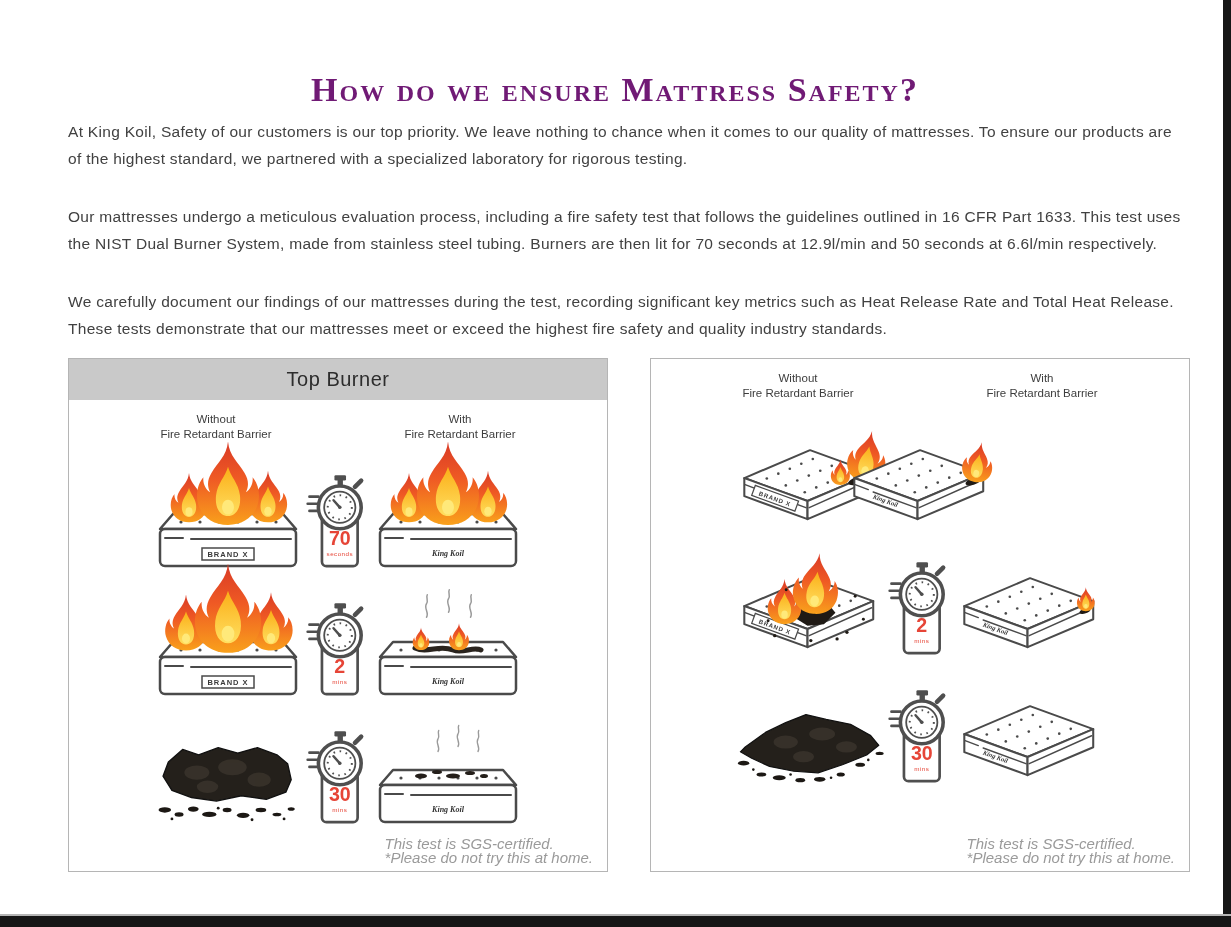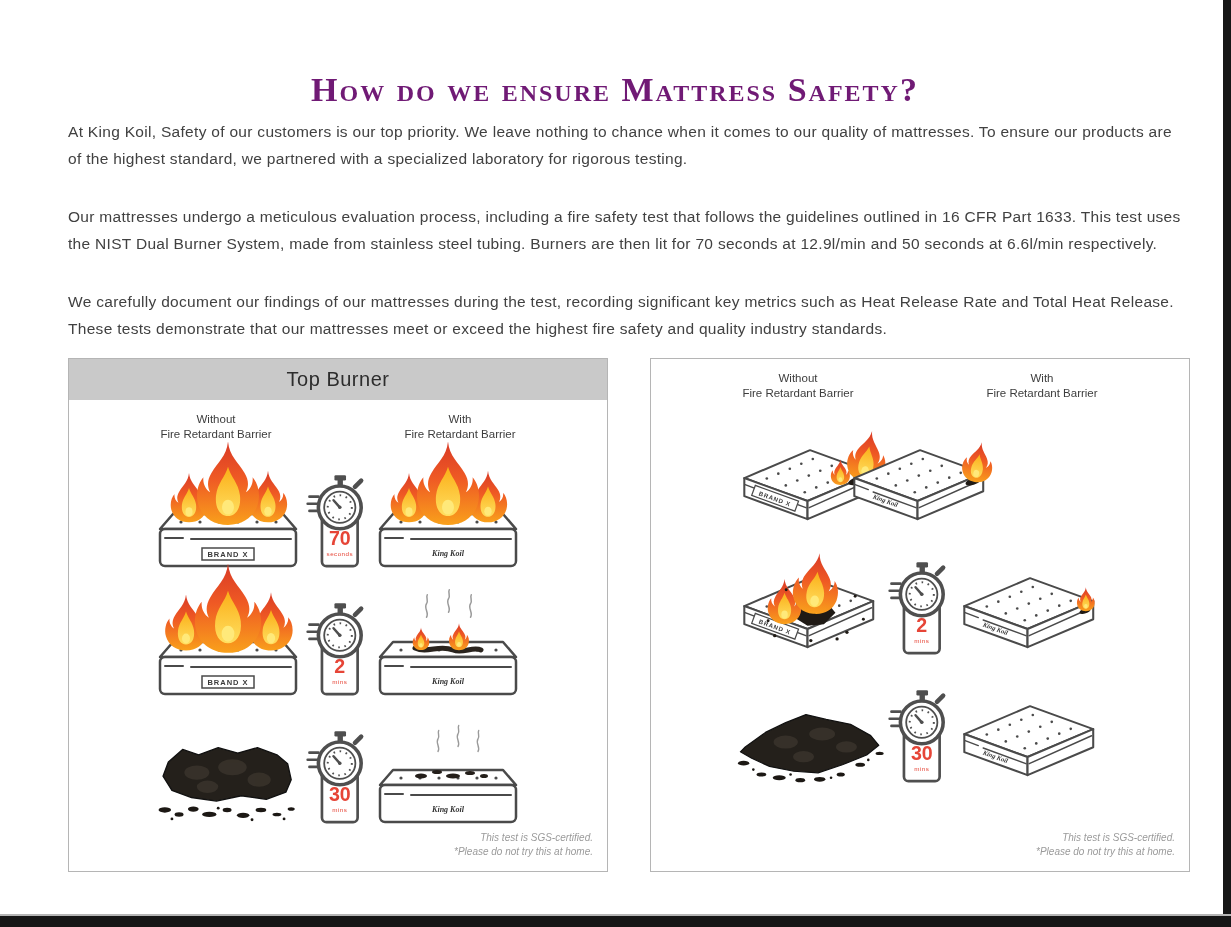--- a/index.html
+++ b/index.html
@@ -28,22 +28,22 @@
   
   .panels{position:absolute;top:358px;left:68px;display:flex;gap:42px;}
   .panel{width:540px;height:514px;box-sizing:border-box;border:1px solid #b5b5b5;background:#fff;position:relative;}
   .panel-header{height:41px;background:#c9c9c9;display:flex;align-items:center;justify-content:center;
                 font-size:20px;color:#2d2d2d;letter-spacing:.5px;}
   .cols,.row{display:grid;grid-template-columns:150px 70px 150px;justify-content:center;}
   .cols{margin-top:12px;gap:12px;}
   .col-label{text-align:center;font-size:11.5px;color:#3d3d3d;line-height:15px;}
   .row{height:128px;align-items:end;}
   .cell{display:flex;justify-content:center;align-items:flex-start;}
-  .footnote{position:absolute;right:14px;bottom:12px;text-align:right;font-style:italic;
-            font-size:10px;color:#9a9a9a;line-height:14px;}
+  .footnote{position:absolute;right:14px;bottom:6px;font-style:italic;
+            font-size:15px;color:#9a9a9a;line-height:14px;}
 
   
   svg.illo{display:block;overflow:visible;}
   .tcard{fill:#fff;stroke:#4f4f4f;stroke-width:3;}
   .tval{fill:#e64537;font:bold 22px "Liberation Sans",sans-serif;text-anchor:middle;}
   .tunit{fill:#e64537;font:7px "Liberation Sans",sans-serif;letter-spacing:.5px;text-anchor:middle;}
   .label-band{fill:#fff;stroke:#4a4a4a;stroke-width:1.5;}
   .brand-x{font:bold 7.5px "Liberation Sans",sans-serif;letter-spacing:1px;fill:#3a3a3a;text-anchor:middle;}
   .brand-kk{font:italic bold 8px "Liberation Serif",serif;fill:#333;text-anchor:middle;}
   .char-streak{stroke:#2a241e;stroke-width:5;fill:none;stroke-linecap:round;}

